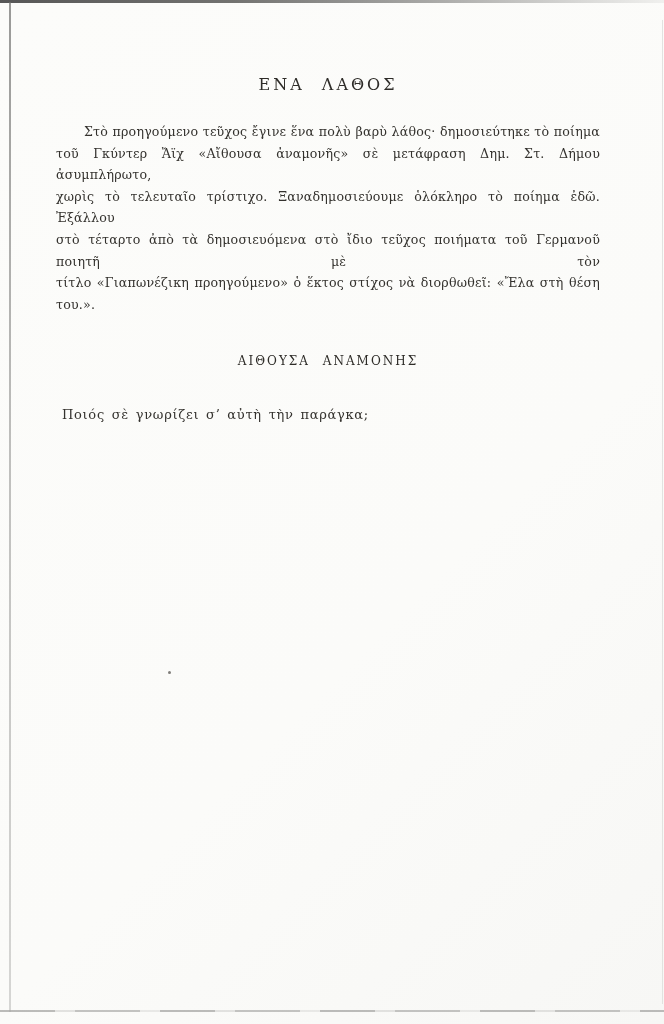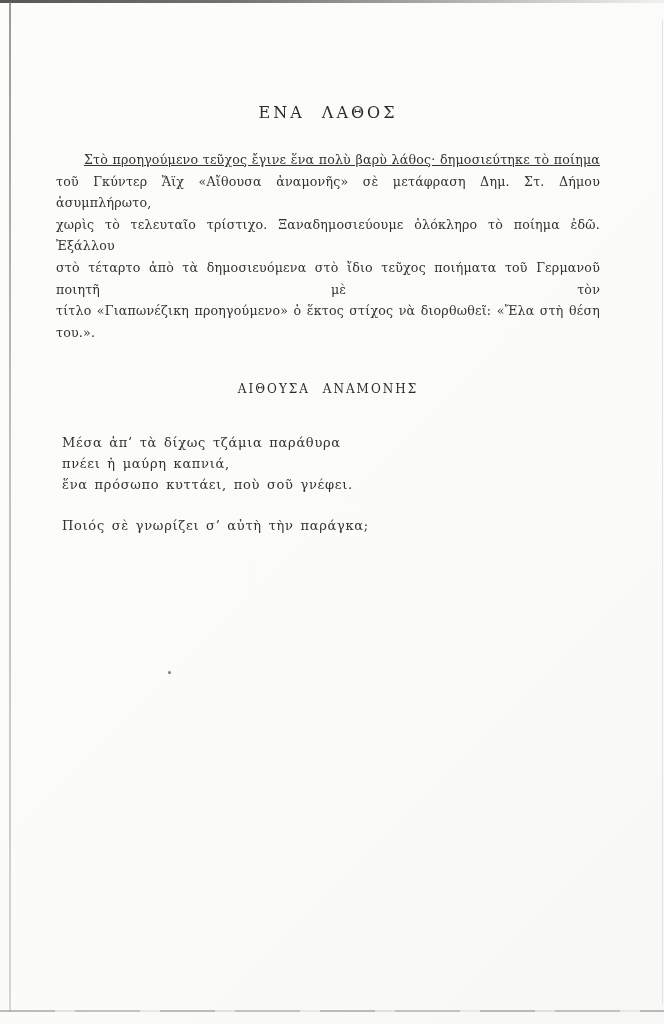--- a/index.html
+++ b/index.html
@@ -37,42 +37,42 @@
     position: absolute; right: 1px; top: 20px; bottom: 20px; width: 1px;
     background: #dcdcda; opacity: .8;
   }
   .ink-speck {
     position: absolute; left: 168px; top: 671px;
     width: 3px; height: 3px; border-radius: 50%;
     background: #55534f; opacity: .75;
   }
   .content {
     position: absolute; top: 0; left: 0; right: 8px;
-    padding-top: 103px;
+    padding-top: 75px;
   }
   .article-title {
     text-align: center;
     font-size: 16px; line-height: 20px;
     letter-spacing: 3px; word-spacing: 9px;
     font-weight: normal;
     color: #2e2c28;
     margin: 0 0 26px 0;
   }
   .paragraph {
     width: 544px;
     margin: 0 auto;
     font-size: 12.6px;
     line-height: 21.6px;
     letter-spacing: 0.2px;
   }
   .para-line {
     text-align: justify;
     text-align-last: justify;
   }
-  .para-line.first { padding-left: 28px; text-decoration: underline; }
+  .para-line.first { padding-left: 28px; }
   .para-line.last { text-align-last: justify; }
   .poem-title {
     text-align: center;
     font-size: 12px; line-height: 17px;
     letter-spacing: 2px; word-spacing: 7px;
     font-weight: normal;
     color: #2e2c28;
     margin: 38px 0 34px 0;
   }
   .poem {
@@ -104,25 +104,20 @@
       <div class="para-line">τοῦ Γκύντερ Ἄϊχ «Αἴθουσα ἀναμονῆς» σὲ μετάφραση Δημ. Στ. Δήμου ἀσυμπλήρωτο,</div>
       <div class="para-line">χωρὶς τὸ τελευταῖο τρίστιχο. Ξαναδημοσιεύουμε ὁλόκληρο τὸ ποίημα ἐδῶ. Ἐξάλλου</div>
       <div class="para-line">στὸ τέταρτο ἀπὸ τὰ δημοσιευόμενα στὸ ἴδιο τεῦχος ποιήματα τοῦ Γερμανοῦ ποιητῆ μὲ τὸν</div>
       <div class="para-line last">τίτλο «Γιαπωνέζικη προηγούμενο» ὁ ἕκτος στίχος νὰ διορθωθεῖ: «Ἔλα στὴ θέση του.».</div>
     </div>
 
     <h2 class="poem-title">ΑΙΘΟΥΣΑ ΑΝΑΜΟΝΗΣ</h2>
 
     <div class="poem">
 
-      <div class="stanza">
-        <div class="poem-line">Μέσα ἀπ’ τὰ δίχως τζάμια παράθυρα</div>
-        <div class="poem-line">πνέει ἡ μαύρη καπνιά,</div>
-        <div class="poem-line">ἕνα πρόσωπο κυττάει, ποὺ σοῦ γνέφει.</div>
-      </div>
 
 
       <div class="stanza">
         <div class="poem-line">Ποιός σὲ γνωρίζει σ’ αὐτὴ τὴν παράγκα;</div>
       </div>
 
 
     </div>
   </div>
 

